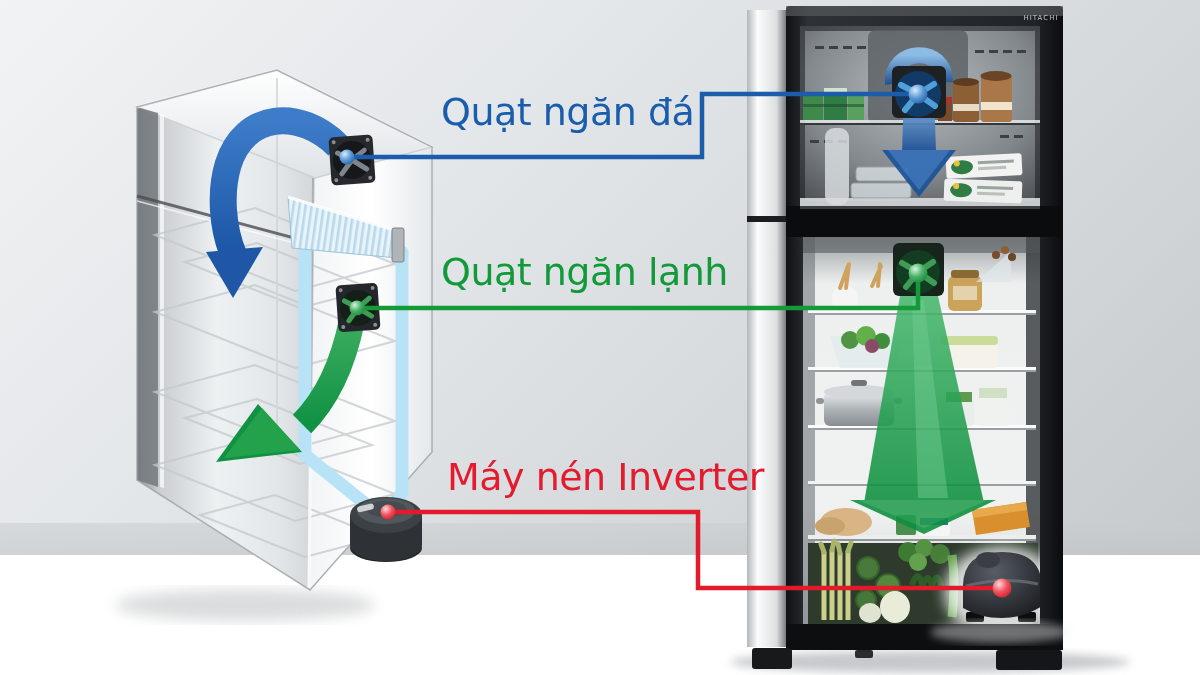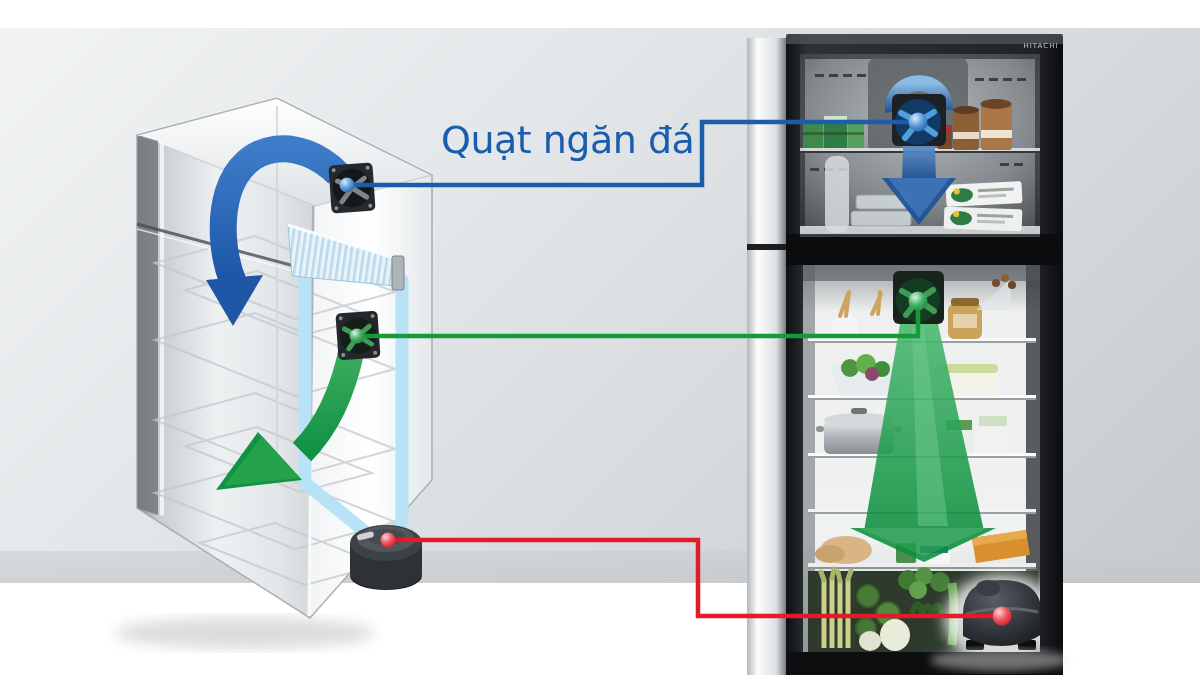--- a/index.html
+++ b/index.html
@@ -1,18 +1,18 @@
 <!DOCTYPE html>
 <html><head>
 <meta charset="utf-8">
 <style>
   html,body{margin:0;padding:0;}
   body{width:1200px;height:675px;overflow:hidden;font-family:"DejaVu Sans","Liberation Sans",sans-serif;}
   .stage{position:relative;width:1200px;height:555px;
-    background:linear-gradient(135deg,#f1f3f4 0%,#e4e7e9 35%,#d4d8db 70%,#c6cacd 100%);margin-top:28px;}
+    background:linear-gradient(135deg,#f1f3f4 0%,#e4e7e9 35%,#d4d8db 70%,#c6cacd 100%);}
   .stage:after{content:"";position:absolute;left:0;right:0;bottom:0;height:32px;
     background:linear-gradient(#c9cdd0,#bfc3c6);opacity:.55;}
   svg.canvas{position:absolute;left:0;top:0;z-index:2;}
   .lbl{position:absolute;z-index:5;font-weight:400;font-size:38px;letter-spacing:-.5px;white-space:nowrap;}
   .lbl-blue{left:441px;top:90px;color:#1a5dad;}
   .lbl-green{left:441px;top:250px;color:#12993a;}
   .lbl-red{left:447px;top:455px;color:#e41b2e;}
 </style>
 </head>
 <body>
@@ -425,14 +425,16 @@
   <circle cx="347" cy="157" r="7.5" fill="url(#gBlueDot)"></circle>
   <circle cx="918" cy="94" r="9.5" fill="url(#gBlueDot)"></circle>
   <circle cx="357" cy="308" r="7.5" fill="url(#gGreenDot)"></circle>
   <circle cx="918" cy="273" r="9.5" fill="url(#gGreenDot)"></circle>
   <circle cx="388" cy="512" r="7.5" fill="url(#gRedDot)"></circle>
   <circle cx="1002" cy="588" r="9.5" fill="url(#gRedDot)"></circle>
 </g>
 </svg>
 
 <div class="lbl lbl-blue">Quạt ngăn đá</div>
+<div class="lbl lbl-green">Quạt ngăn lạnh</div>
+<div class="lbl lbl-red">Máy nén Inverter</div>
 
 </div>
 
 </body></html>

